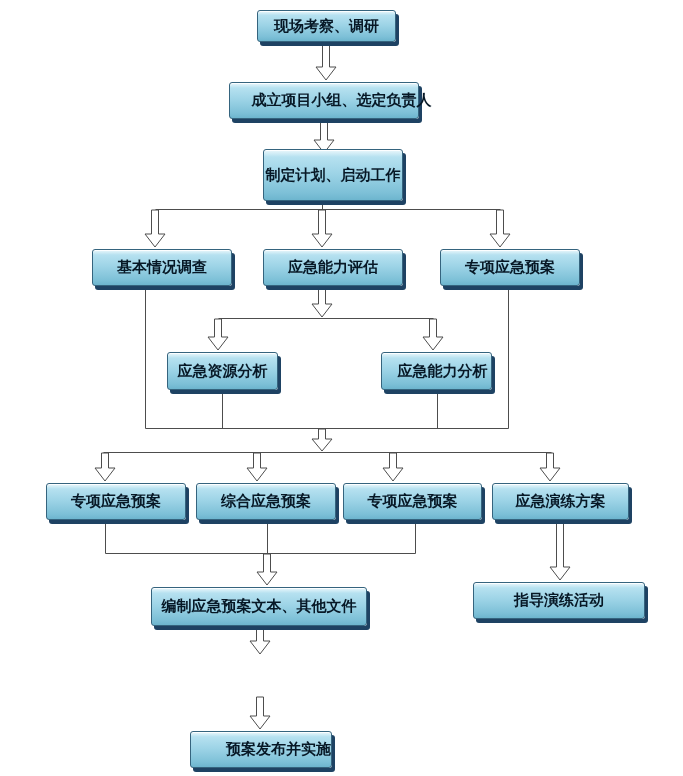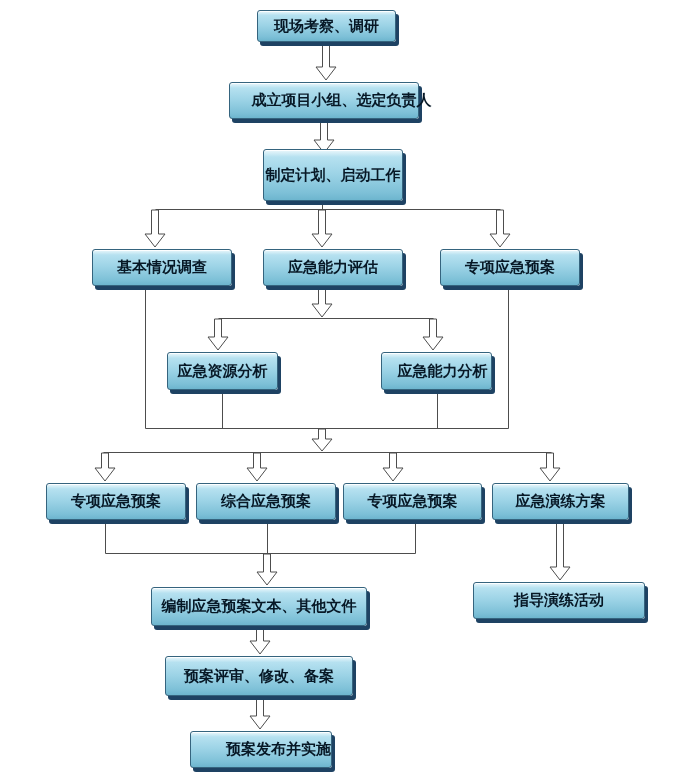--- a/index.html
+++ b/index.html
@@ -103,19 +103,16 @@
     </div>
     <div class="flow-box" style="left: 492px; top: 483px; width: 137px; height: 37px;">
       <span class="flow-box-label">应急演练方案</span>
     </div>
     <div class="flow-box" style="left: 151px; top: 587px; width: 216px; height: 39px;">
       <span class="flow-box-label">编制应急预案文本、其他文件</span>
     </div>
     <div class="flow-box" style="left: 473px; top: 582px; width: 172px; height: 37px;">
       <span class="flow-box-label">指导演练活动</span>
     </div>
-    <div class="flow-box" style="left: 165px; top: 656px; width: 188px; height: 40px;">
-      <span class="flow-box-label">预案评审、修改、备案</span>
-    </div>
     <div class="flow-box" style="left: 190px; top: 731px; width: 142px; height: 37px; justify-content: flex-end;">
       <span class="flow-box-label">预案发布并实施</span>
     </div>
   </div>
 
 </body></html>

